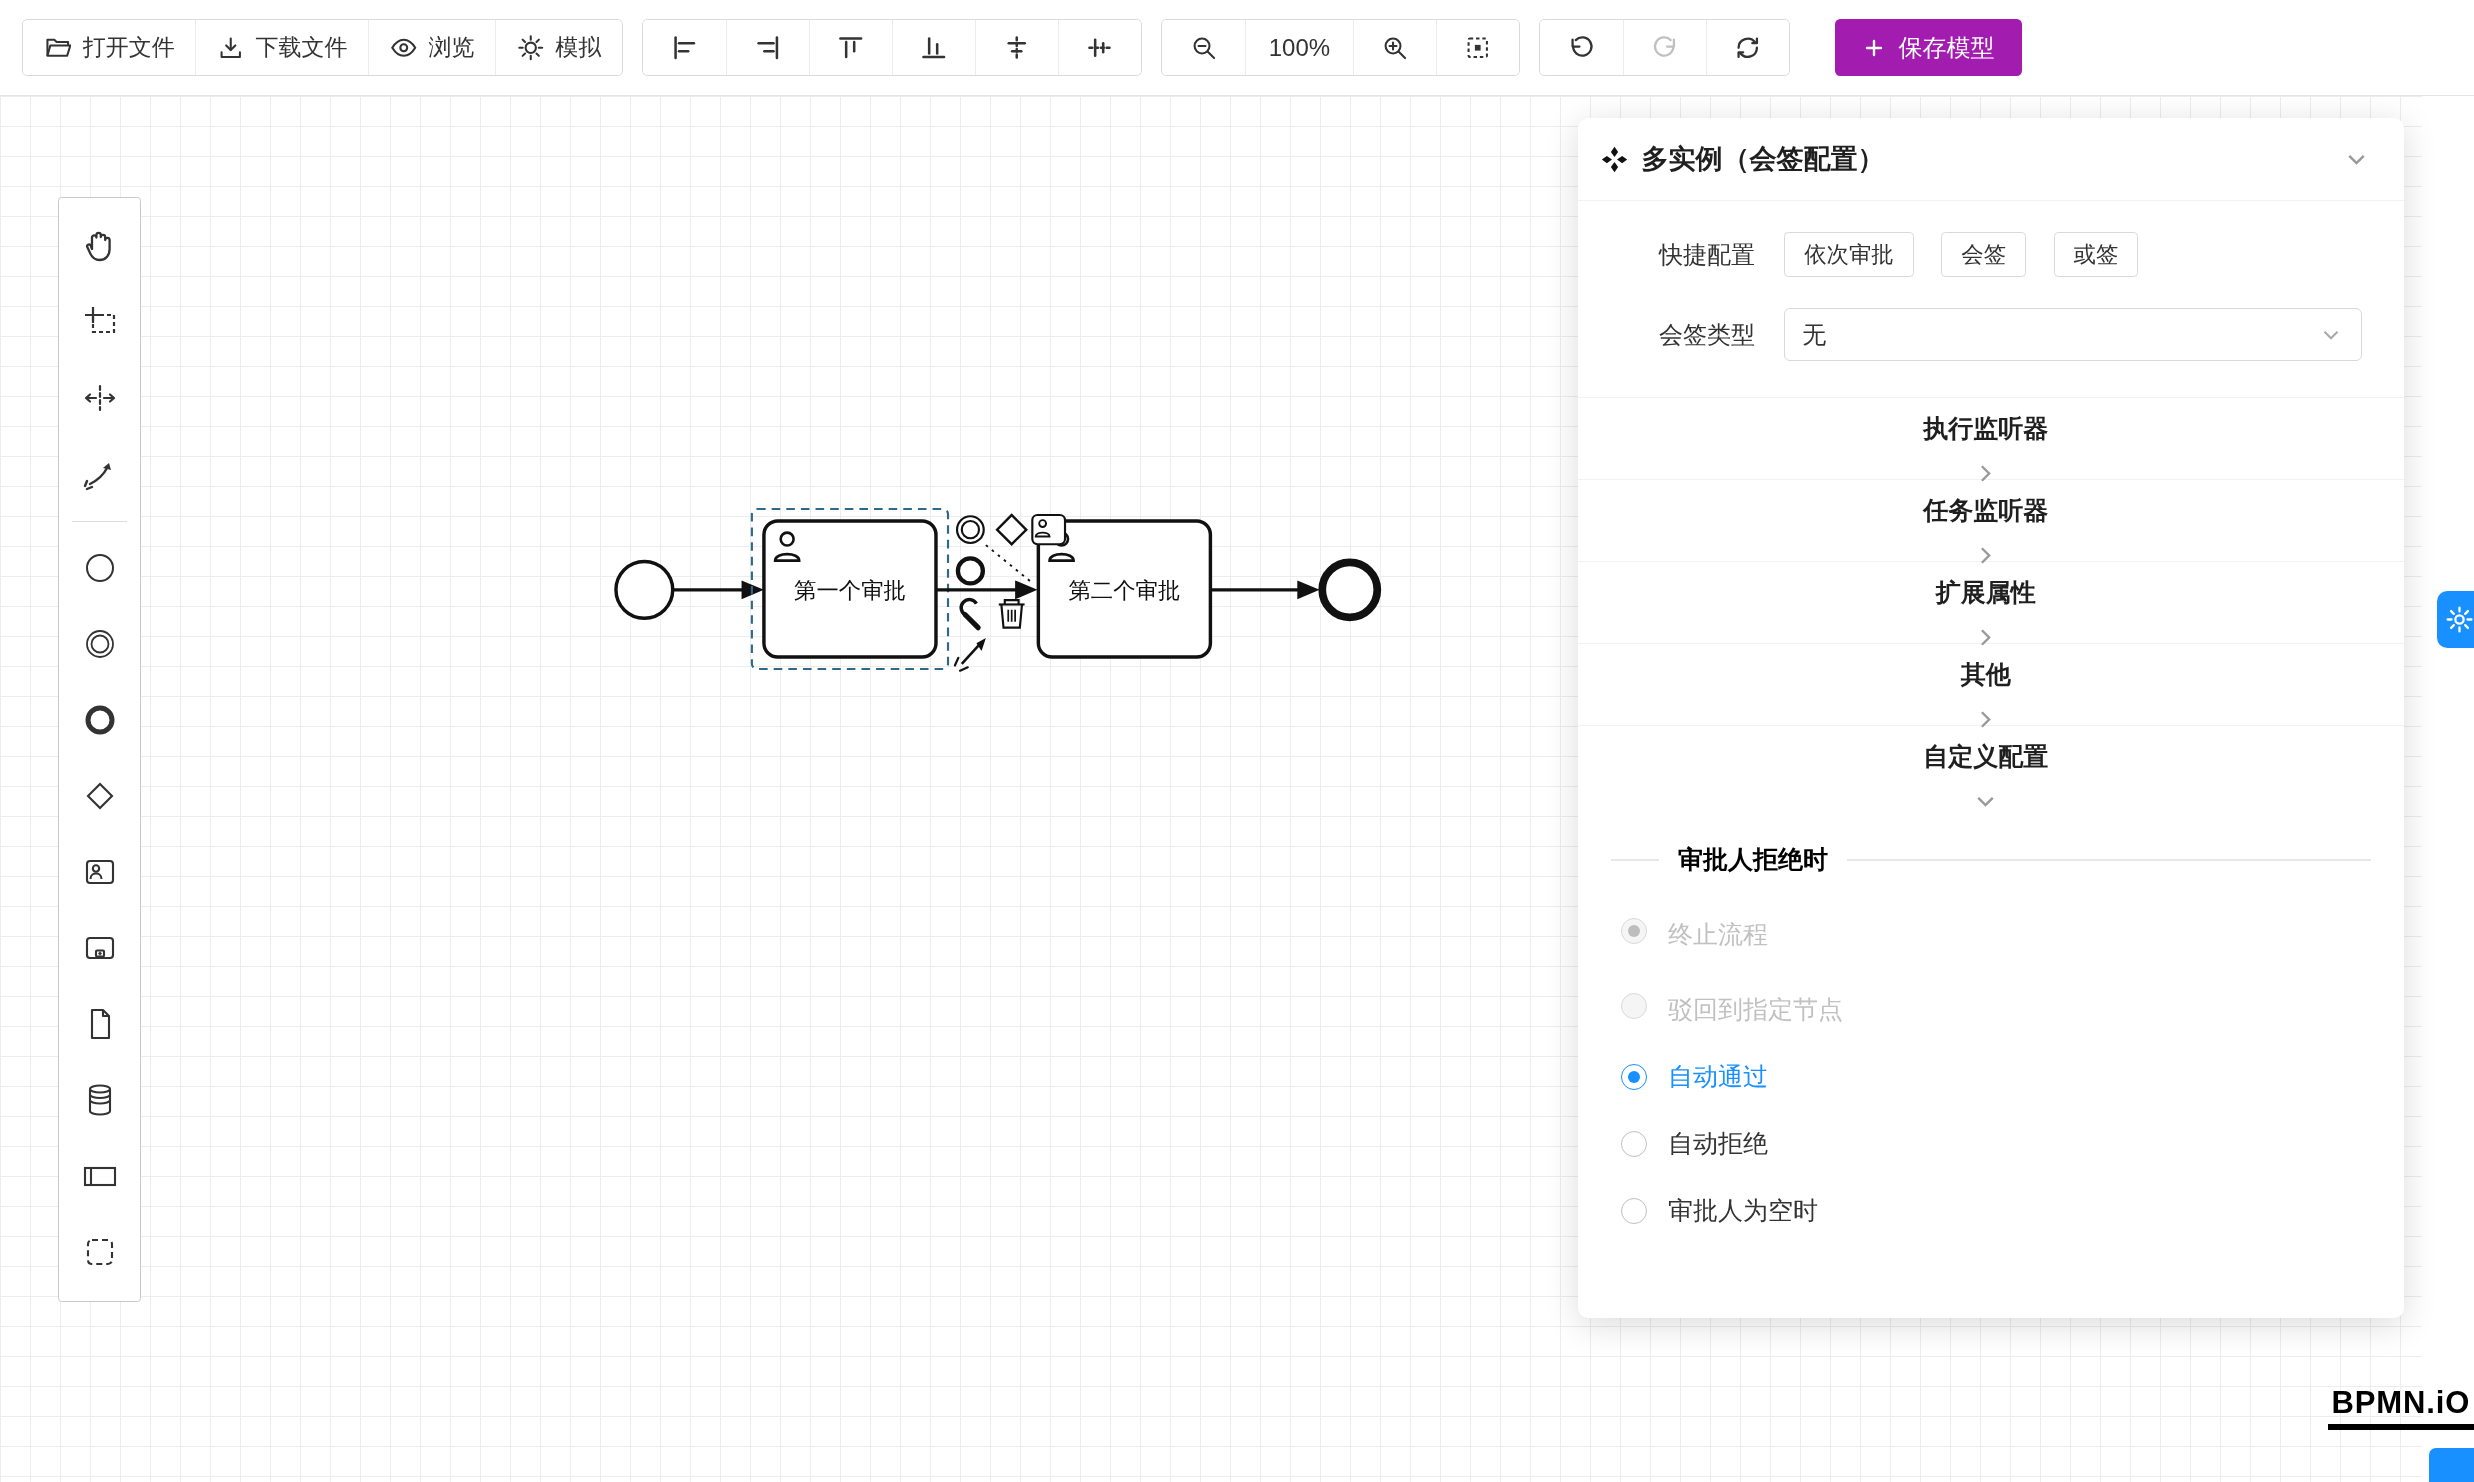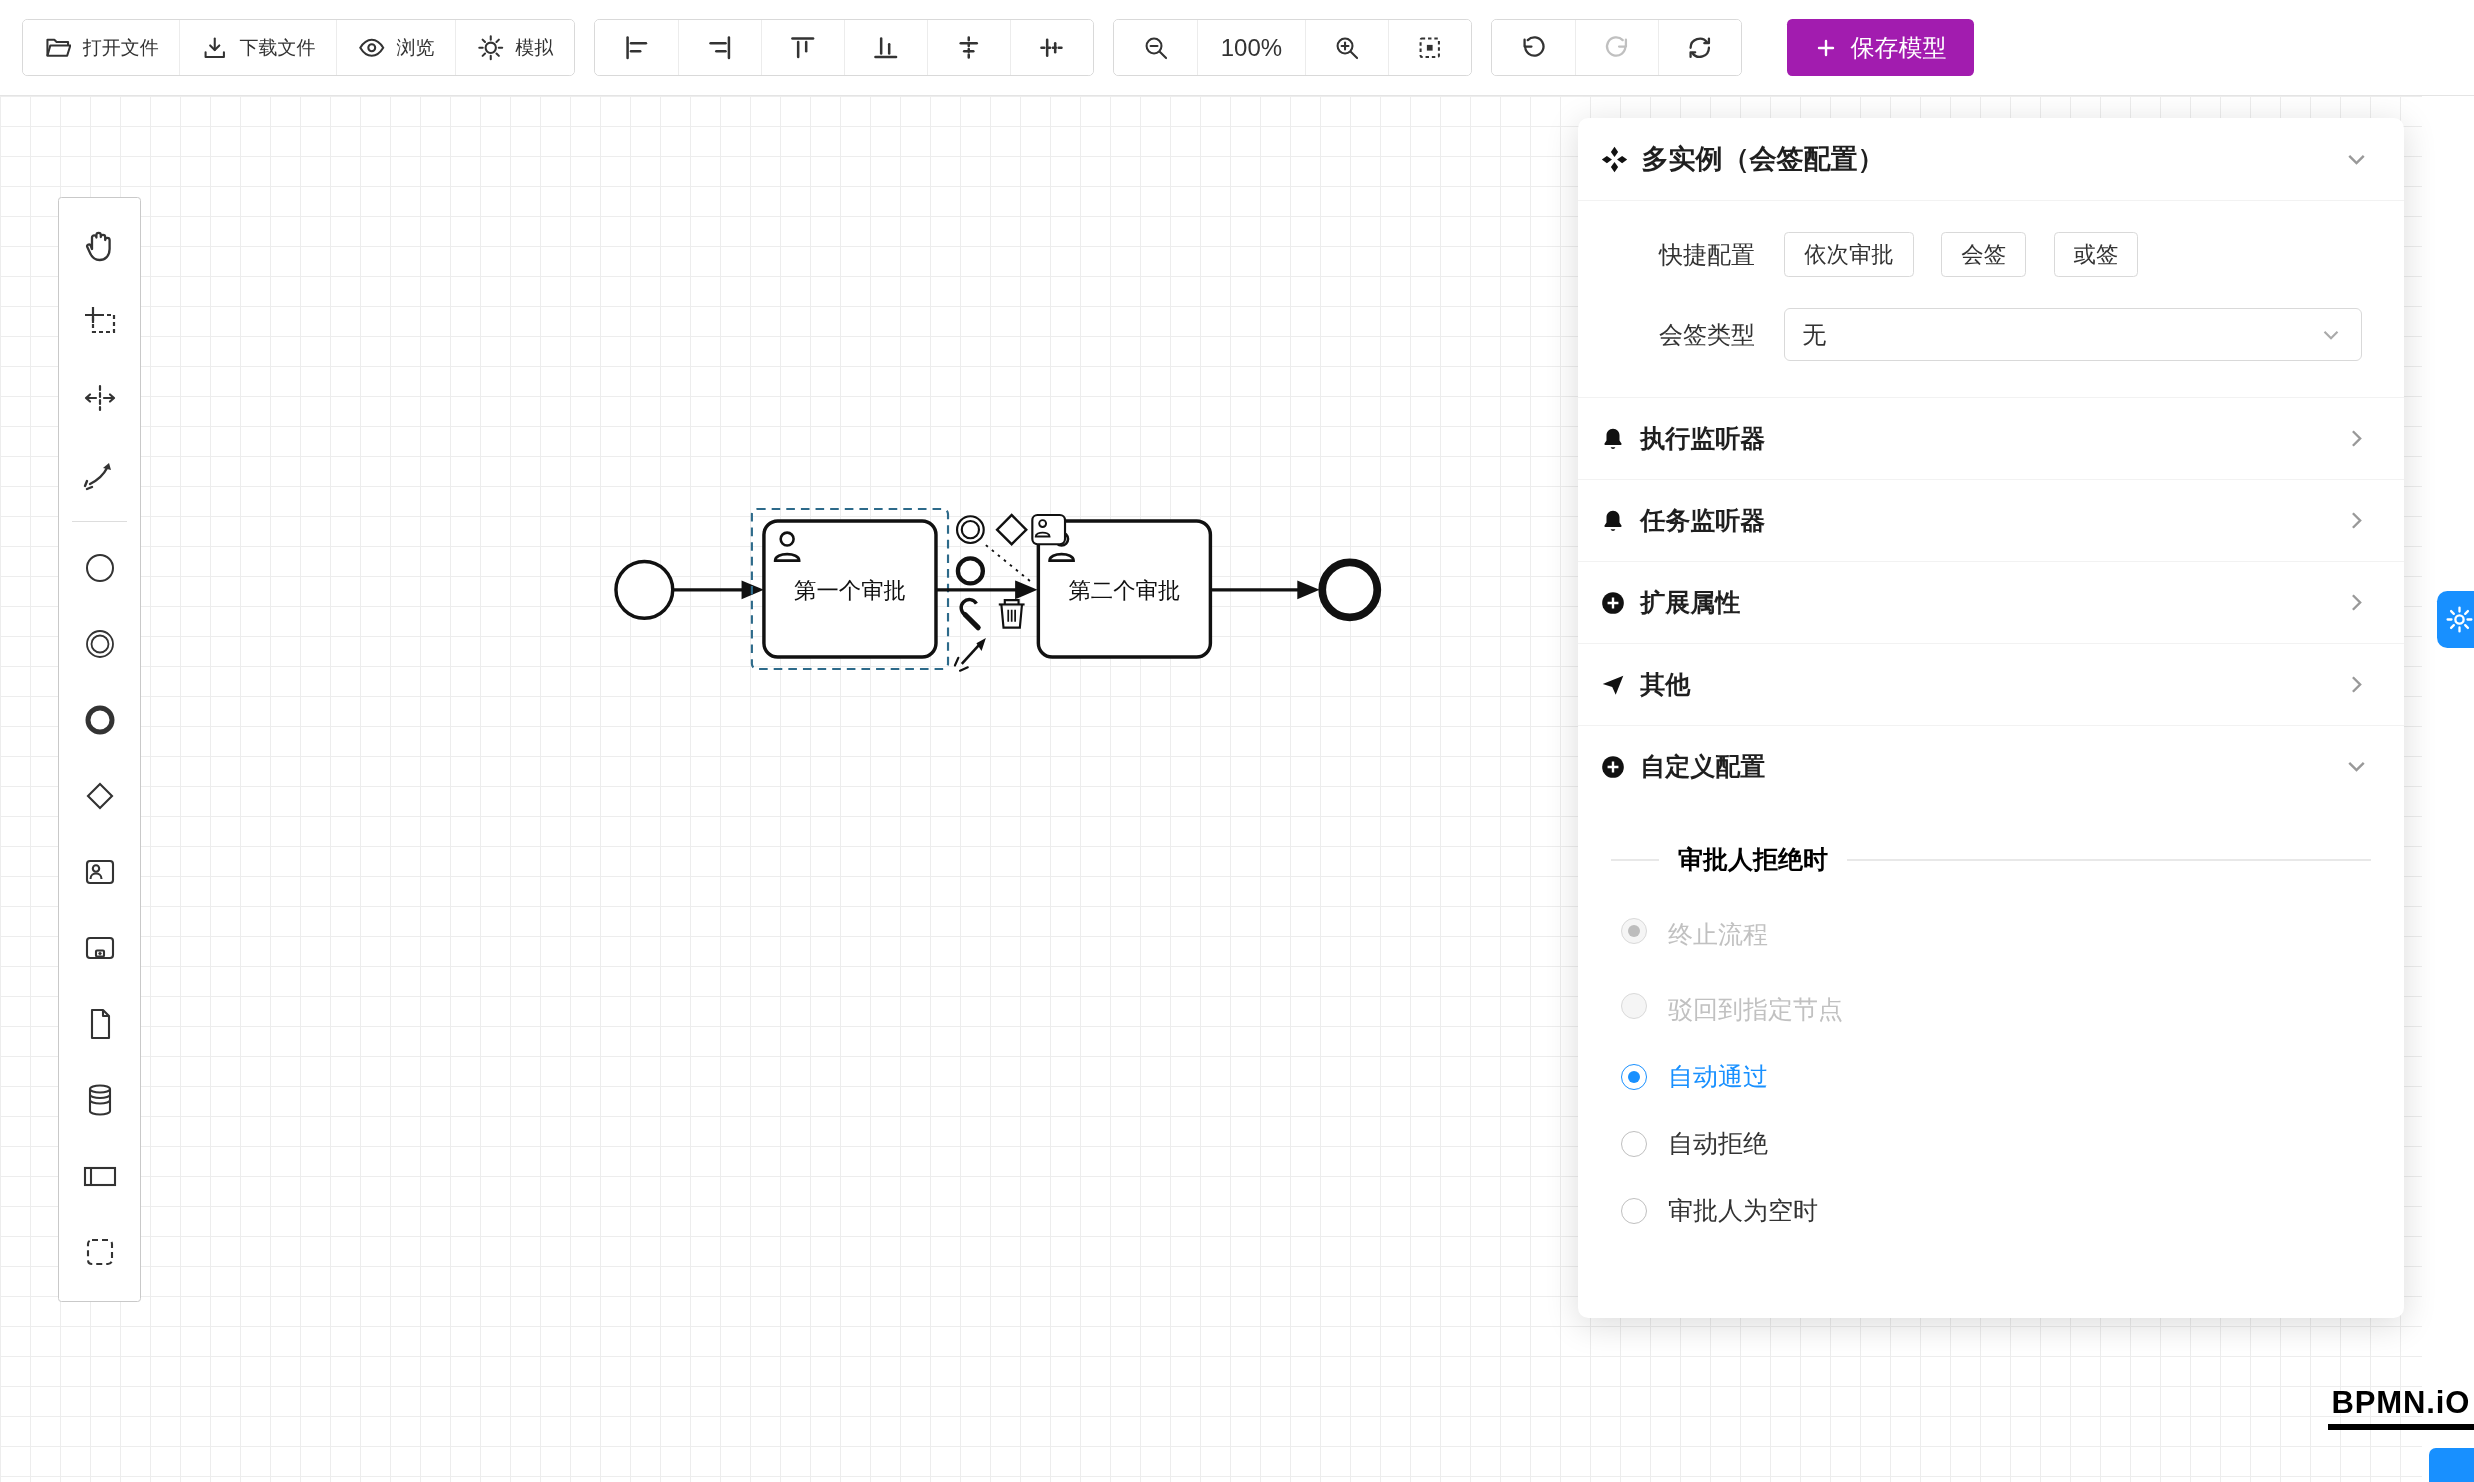--- a/index.html
+++ b/index.html
@@ -11,21 +11,21 @@
   .app { position:relative; width:2475px; height:1482px; }
 
   
   .toolbar {
     height:96px; display:flex; align-items:center; gap:19px; padding:0 22.4px;
     background:#fff; border-bottom:0.9px solid #e4e4e4; position:relative; z-index:6;
   }
   .tb-group { display:flex; align-items:stretch; height:57px; border:0.9px solid #d9d9d9; border-radius:5.2px; overflow:hidden; background:#fff; }
   .tb-btn {
     display:flex; align-items:center; gap:11.2px; padding:0 20.6px; background:#fff;
-    border:none; border-left:0.9px solid #ececec; font-size:19px; color:#333; font-family:inherit; cursor:pointer;
+    border:none; border-left:0.9px solid #ececec; font-size:23px; color:#333; font-family:inherit; cursor:pointer;
   }
   .tb-btn:first-child { border-left:none; }
   .tb-btn svg { width:27.5px; height:27.5px; }
   .tb-btn.sq { width:83px; justify-content:center; padding:0; }
   .zoom-level { display:flex; align-items:center; justify-content:center; width:108px; font-size:24px; color:#333; border-left:0.9px solid #ececec; }
   .save-btn {
     margin-left:26px; height:57px; display:flex; align-items:center; gap:12px; padding:0 27.5px;
     background:#a21caf; color:#fff; border:none; border-radius:5.2px; font-size:24px; font-family:inherit; cursor:pointer;
   }
   .save-btn svg { width:24px; height:24px; }
@@ -59,21 +59,21 @@
   .p-head { display:flex; align-items:center; gap:12px; height:83px; padding:0 33px 0 22.4px; border-bottom:0.9px solid #f2f2f2; cursor:pointer; }
   .p-head svg.mi { width:29px; height:29px; }
   .p-title { font-size:27px; font-weight:bold; color:#1f1f1f; flex:1; }
   .chev svg { width:29px; height:29px; display:block; }
   .p-row { display:flex; align-items:center; margin-top:31px; padding-left:81px; gap:27.5px; }
   .p-label { font-size:24px; color:#333; margin-right:1.7px; white-space:nowrap; }
   .p-chip { height:45px; padding:0 19px; font-size:22.4px; color:#333; background:#fff; border:0.9px solid #d9d9d9; border-radius:4.3px; font-family:inherit; cursor:pointer; }
   .p-select { width:578px; height:53px; border:0.9px solid #d9d9d9; border-radius:6px; display:flex; align-items:center; padding:0 17px; font-size:24px; color:#333; cursor:pointer; background:#fff; }
   .p-select .val { flex:1; }
   .p-sections { margin-top:36px; }
-  .p-sec { display:flex; align-items:center; gap:13.8px; height:82px; padding:0 33px 0 22.4px; border-top:0.9px solid #f2f2f2; cursor:pointer; }
+  .p-sec { display:flex; align-items:center; gap:13.8px; height:82px; padding:0 33px 0 22.4px; border-top:0.9px solid #f2f2f2; cursor:pointer;flex-direction:column; }
   .p-sec svg.si { width:26px; height:26px; }
   .p-sec-t { font-size:25px; font-weight:bold; color:#1f1f1f; flex:1; }
   .p-custom { padding:8.6px 33px 0 33px; }
   .p-divider { display:flex; align-items:center; gap:19px; margin-top:27.5px; }
   .p-divider .ln { height:1.7px; background:#e8e8e8; }
   .p-divider .ln.short { width:48px; }
   .p-divider .ln.long { flex:1; }
   .p-div-t { font-size:25px; font-weight:bold; color:#000000; white-space:nowrap; }
   .radio { display:flex; align-items:center; gap:20.6px; margin:34px 0 0 10.3px; cursor:pointer; }
   .r-c { width:26px; height:26px; border-radius:50%; border:1.7px solid #bfbfbf; position:relative; background:#fff; flex:0 0 auto; }

